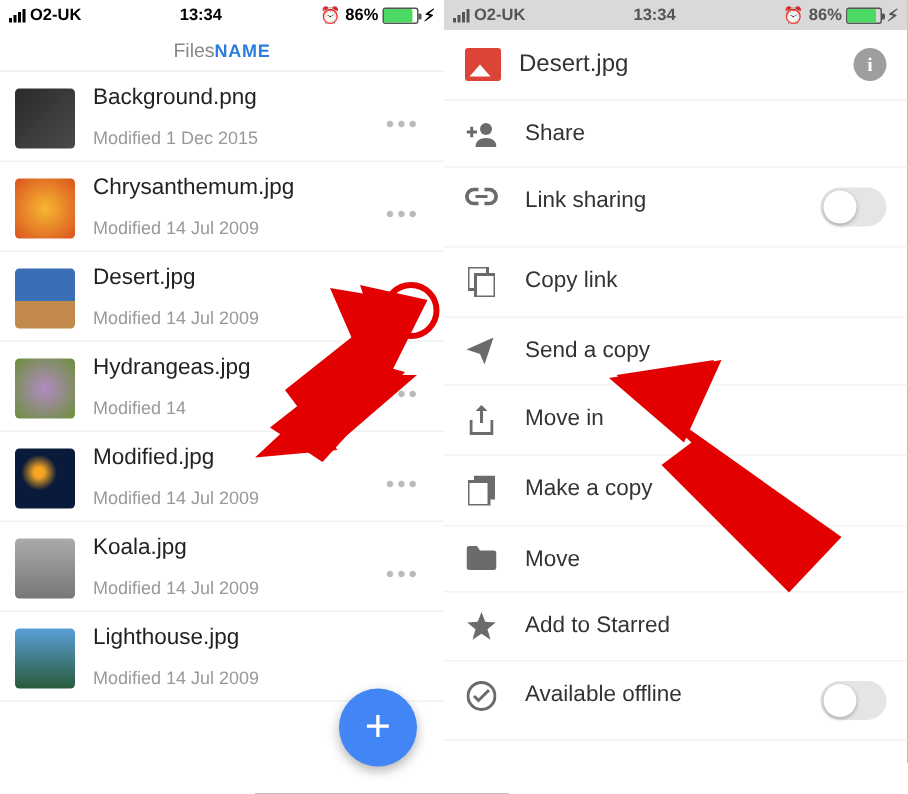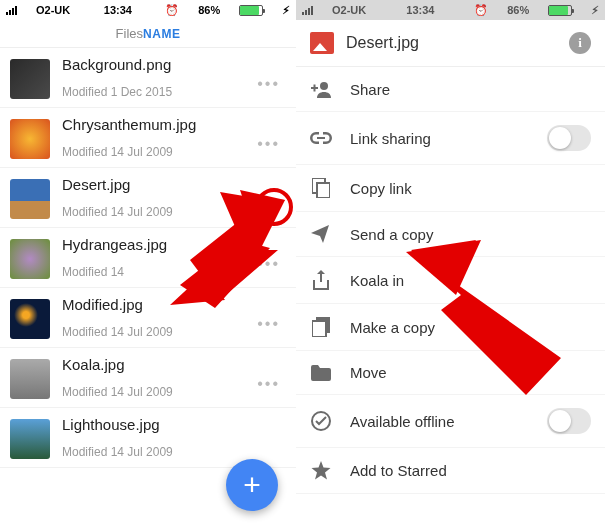--- a/index.html
+++ b/index.html
@@ -2,21 +2,21 @@
 <html><head>
 <meta charset="utf-8">
 <style>
 * { margin: 0; padding: 0; box-sizing: border-box; font-family: -apple-system, Helvetica, Arial, sans-serif; }
 body { background: #000; width: 605px; height: 529px; display: flex; overflow: hidden; }
 .phone { background: #fff; height: 529px; position: relative; overflow: hidden; }
 .left { width: 296px; }
 .right { width: 309px; margin-left: 0; }
 .statusbar { height: 20px; display: flex; align-items: center; justify-content: space-between; font-size: 11px; font-weight: 600; padding: 0 6px; }
 .statusbar.dim { background: #d9d9d9; color: #555; }
-.sb-l, .sb-r { display: flex; align-items: center; gap: 19px; }
+.sb-l, .sb-r { display: flex; align-items: center; gap: 3px; }
 .sig { display: inline-flex; align-items: flex-end; gap: 1px; }
 .sig i { width: 2px; background: #000; display: inline-block; }
 .sig i:nth-child(1){height:3px}.sig i:nth-child(2){height:5px}.sig i:nth-child(3){height:7px}.sig i:nth-child(4){height:9px}
 .dim .sig i { background: #555; }
 .batt { width: 24px; height: 11px; border: 1px solid #555; border-radius: 2px; position: relative; }
 .batt::after { content:''; position:absolute; right:-3px; top:3px; width:2px; height:4px; background:#555; border-radius:0 1px 1px 0;}
 .batt i { display:block; height:100%; width:86%; background:#4cd964; border-radius:1px;}
 .listhdr { display:flex; justify-content:center; align-items:center; padding:6px 12px; font-size:13px; color:#888; border-bottom:1px solid #eee;}
 .listhdr .name { color:#2b7de0; font-weight:700; font-size:12px; letter-spacing:0.5px;}
 .row { display:flex; align-items:flex-end; padding:8px 10px; border-bottom:1px solid #f1f1f1; position:relative;}
@@ -26,21 +26,21 @@
 .fmod { font-size:12px; color:#999; margin-top:12px;}
 .dots { color:#bbb; font-size:16px; letter-spacing:2px; padding:6px; }
 .fab { position:absolute; right:18px; bottom:18px; width:52px; height:52px; border-radius:50%; background:#4285f4; color:#fff; display:flex; align-items:center; justify-content:center; font-size:30px; box-shadow:0 3px 8px rgba(0,0,0,0.3);}
 .circle-ann { position:absolute; width:38px; height:38px; border:4px solid #e30000; border-radius:50%; pointer-events:none;}
 .arrow-ann { position:absolute; pointer-events:none;}
 .sheet-hdr { display:flex; align-items:center; padding:12px 14px; gap:12px; border-bottom:1px solid #eee;}
 .imgicon { width:24px; height:22px; background:#db4437; border-radius:2px; position:relative;}
 .imgicon::after{content:'';position:absolute;left:3px;bottom:3px;border-left:7px solid transparent;border-right:7px solid transparent;border-bottom:8px solid #fff;}
 .sheet-title{flex:1; font-size:16px; color:#333;}
 .info-i{width:22px;height:22px;border-radius:50%;background:#9e9e9e;color:#fff;display:flex;align-items:center;justify-content:center;font-weight:bold;font-size:13px;font-family:serif;}
-.mrow{display:flex;align-items:center;padding:13px 14px;gap:18px;border-bottom:1px solid #f3f3f3;font-size:15px;color:#333;}
+.mrow{display:flex;align-items:flex-start;padding:13px 14px;gap:18px;border-bottom:1px solid #f3f3f3;font-size:15px;color:#333;}
 .micon{width:22px;display:flex;justify-content:center;color:#6b6b6b;}
 .toggle{width:44px;height:26px;background:#e5e5e5;border-radius:13px;position:relative;margin-left:auto;}
 .toggle::after{content:'';position:absolute;left:2px;top:2px;width:22px;height:22px;background:#fff;border-radius:50%;box-shadow:0 1px 3px rgba(0,0,0,0.3);}
 svg{display:block;}
 </style>
 </head>
 <body>
 
 <div class="phone left">
   <div class="statusbar">
@@ -202,55 +202,55 @@
         </svg>
       </span>
     <span>Send a copy</span>
   </div>
   <div class="mrow">
     <span class="micon">
         <svg width="16" height="20">
           <path d="M8 0l-4 4h3v8h2V4h3zM0 10v10h16V10h-2v8H2v-8z" fill="#6b6b6b"></path>
         </svg>
       </span>
-    <span>Koala in</span>
+    <span>Move in</span>
   </div>
   <div class="mrow">
     <span class="micon">
         <svg width="18" height="20">
           <rect x="4" y="0" width="14" height="16" fill="#6b6b6b"></rect>
           <rect x="0" y="4" width="14" height="16" fill="#fff" stroke="#6b6b6b" stroke-width="2"></rect>
         </svg>
       </span>
     <span>Make a copy</span>
   </div>
   <div class="mrow">
     <span class="micon">
         <svg width="20" height="16">
           <path d="M0 2a2 2 0 012-2h5l2 3h9a2 2 0 012 2v9a2 2 0 01-2 2H2a2 2 0 01-2-2z" fill="#6b6b6b"></path>
         </svg>
       </span>
     <span>Move</span>
   </div>
   <div class="mrow">
     <span class="micon">
+        <svg width="20" height="19">
+          <path d="M10 0l2.5 6.5 7 .5-5.5 4.5 2 7-6-4-6 4 2-7L0.5 7l7-.5z" fill="#6b6b6b"></path>
+        </svg>
+      </span>
+    <span>Add to Starred</span>
+  </div>
+  <div class="mrow">
+    <span class="micon">
         <svg width="20" height="20">
           <circle cx="10" cy="10" r="9" fill="none" stroke="#6b6b6b" stroke-width="2"></circle>
           <path d="M5 10l3 3 7-7" fill="none" stroke="#6b6b6b" stroke-width="2"></path>
         </svg>
       </span>
     <span>Available offline</span>
     <div class="toggle"></div>
-  </div>
-  <div class="mrow">
-    <span class="micon">
-        <svg width="20" height="19">
-          <path d="M10 0l2.5 6.5 7 .5-5.5 4.5 2 7-6-4-6 4 2-7L0.5 7l7-.5z" fill="#6b6b6b"></path>
-        </svg>
-      </span>
-    <span>Add to Starred</span>
   </div>
 
   <svg class="arrow-ann" style="left:105px;top:240px" width="190" height="160">
     <polygon points="10,10 75,0 50,40 160,118 125,155 40,70 60,55" fill="#e30000"></polygon>
     <polygon points="5,12 80,0 55,55" fill="#e30000"></polygon>
   </svg>
 </div>
 
 </body></html>

